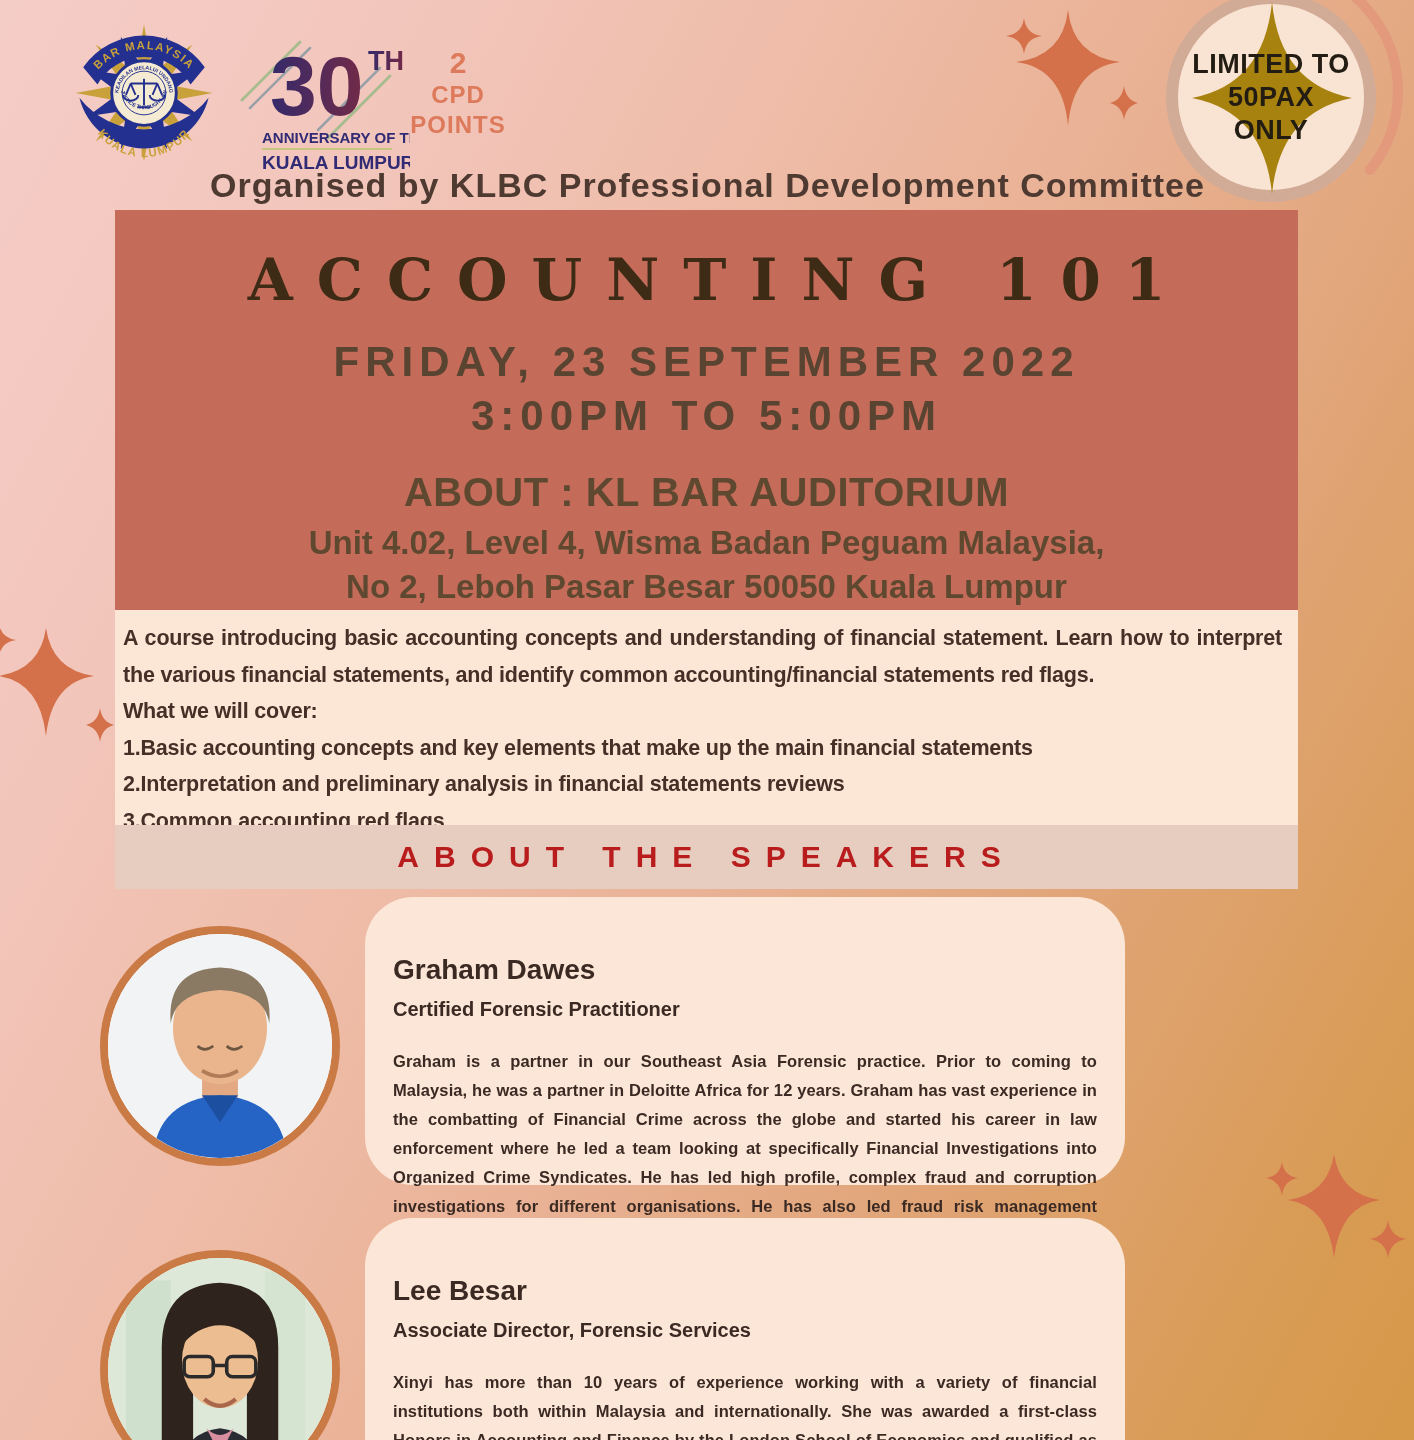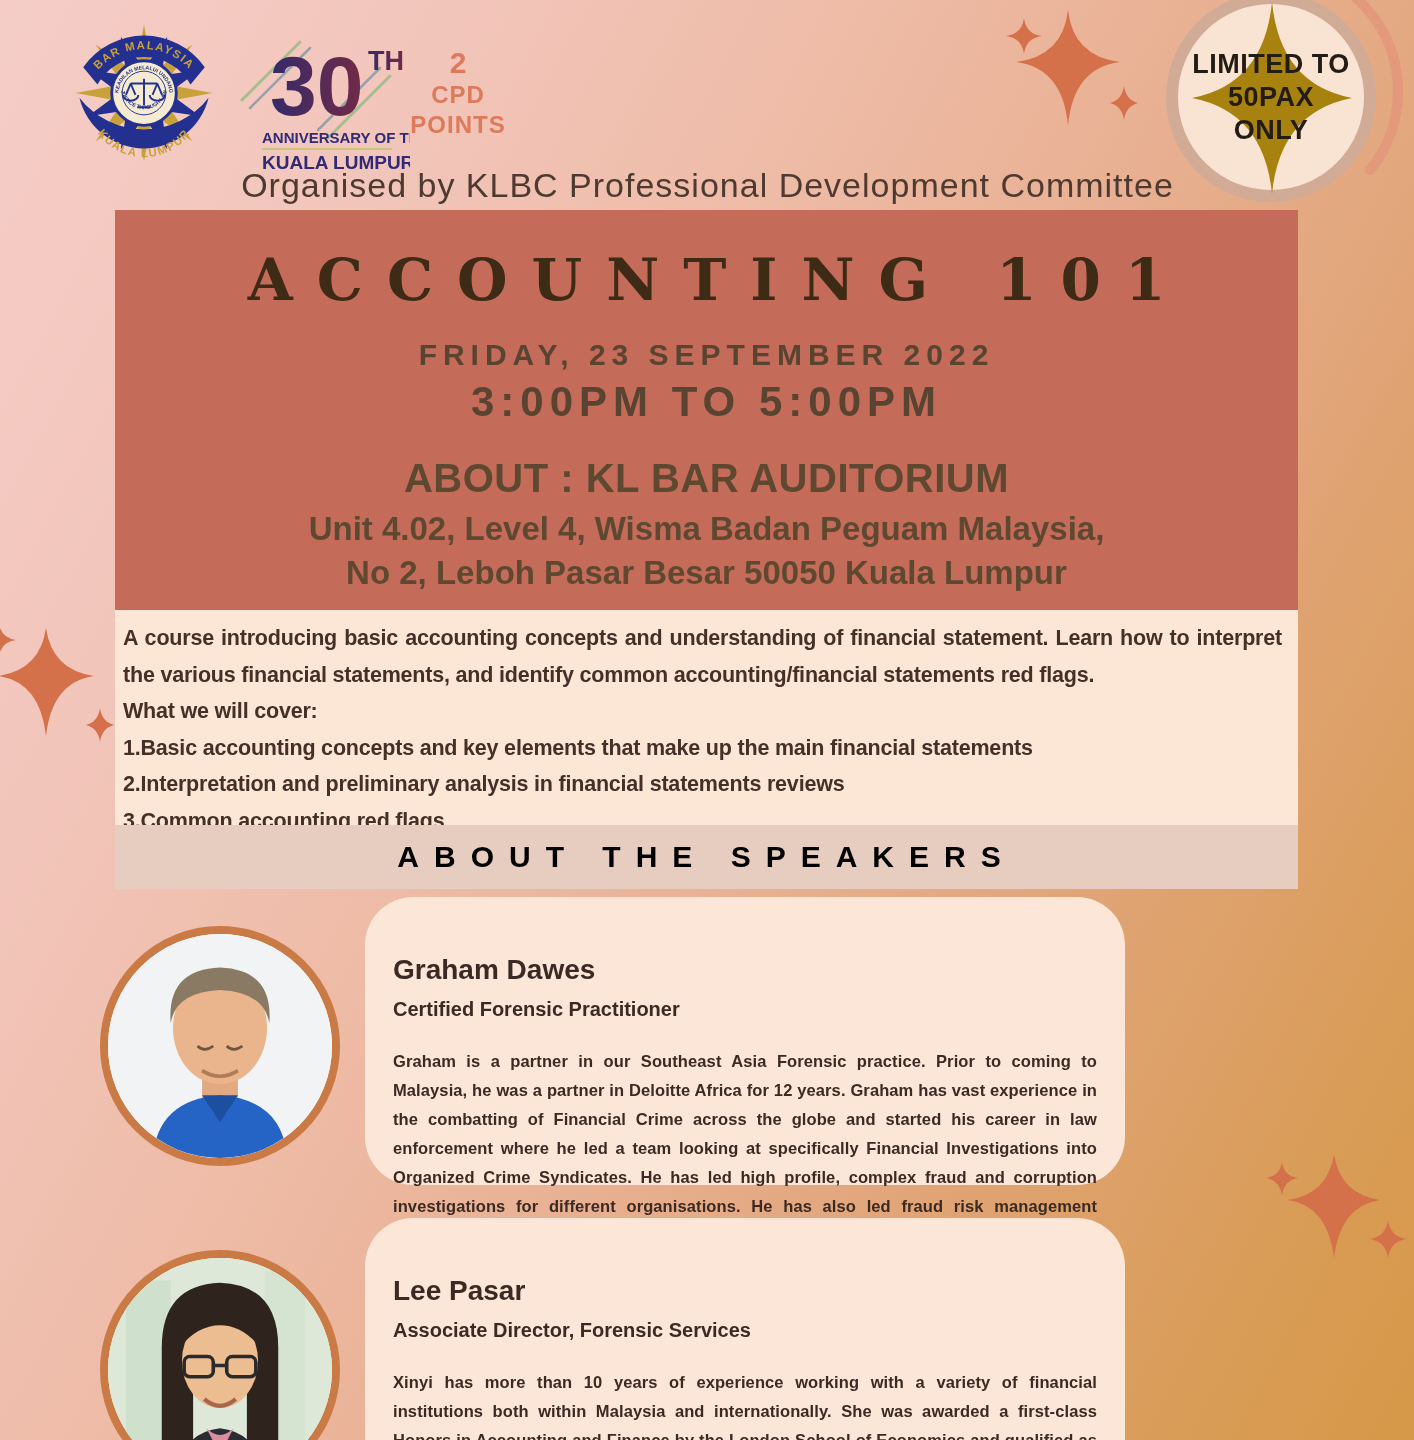--- a/index.html
+++ b/index.html
@@ -4,21 +4,21 @@
 <style>
   html,body{margin:0;padding:0;}
   body{font-family:"Liberation Sans",sans-serif;}
   .poster{
     position:relative;width:1414px;height:1440px;overflow:hidden;
     background:linear-gradient(118deg,#f5cdc7 0%,#f2c5ba 22%,#eebbA6 40%,#e9b194 55%,#e0a476 72%,#d89b52 92%,#d69949 100%);
   }
   
   .organised{
     position:absolute;left:115px;top:166px;width:1185px;
-    text-align:center;font-size:34px;font-weight:400;color:#4e3a31;letter-spacing:1px;
+    text-align:center;font-size:34px;font-weight:700;color:#4e3a31;letter-spacing:1px;
   }
   .klbar-logo{position:absolute;left:68px;top:12px;}
   .anniv{position:absolute;left:240px;top:30px;width:170px;height:150px;}
   .cpd{position:absolute;left:408px;top:46px;width:100px;text-align:center;color:#dd7a5c;font-weight:700;}
   .cpd .n{font-size:30px;line-height:34px;}
   .cpd .l{font-size:24px;line-height:30px;letter-spacing:1px;}
   .badge{
     position:absolute;left:1166px;top:-8px;width:186px;height:186px;border-radius:50%;
     background:#f9e4d4;border:12px solid #d2ab97;z-index:3;
     display:flex;align-items:center;justify-content:center;
@@ -29,35 +29,35 @@
   .sparkle{position:absolute;z-index:2;}
   
   .salmon-box{
     position:absolute;left:115px;top:210px;width:1183px;height:400px;background:#c56b5a;
     text-align:center;
   }
   .event-title{
     margin-top:36px;font-family:"DejaVu Serif",serif;font-weight:700;
     font-size:58px;letter-spacing:24px;color:#3e2b16;text-indent:24px;
   }
-  .event-date{margin-top:24px;font-size:30px;font-weight:700;letter-spacing:6px;color:#584430;}
+  .event-date{margin-top:24px;font-size:42px;font-weight:700;letter-spacing:6px;color:#584430;}
   .event-time{margin-top:6px;font-size:42px;font-weight:700;letter-spacing:6px;color:#584430;}
   .event-venue{margin-top:30px;font-size:40px;font-weight:700;letter-spacing:0.5px;color:#5e4930;}
   .event-addr{margin-top:6px;font-size:33px;font-weight:700;line-height:44px;color:#5e4930;}
   .desc-box{
     position:absolute;left:115px;top:610px;width:1183px;height:215px;background:#fce6d6;
     color:#472f28;font-weight:700;font-size:21.5px;line-height:36.5px;letter-spacing:-0.2px;
     padding:0;box-sizing:border-box;
   }
   .desc-inner{padding:10px 16px 0 8px;}
   .desc-intro{margin:0;text-align:justify;}
   .desc-line{margin:0;}
   .speakers-band{
     position:absolute;left:115px;top:825px;width:1183px;height:64px;background:#e7cdc0;
-    text-align:center;line-height:64px;font-size:30px;font-weight:700;letter-spacing:15px;color:#000000;
+    text-align:center;line-height:64px;font-size:30px;font-weight:700;letter-spacing:15px;color:#b91c1c;
   }
   
   .card{
     position:absolute;left:365px;width:760px;background:#fce6d7;border-radius:48px;
     box-sizing:border-box;padding:57px 28px 0 28px;color:#3b2a23;
   }
   .card1{top:897px;height:288px;}
   .card2{top:1218px;height:310px;}
   .sp-name{font-size:28px;font-weight:700;margin:0 0 10px 0;}
   .sp-title{font-size:20px;font-weight:700;margin:0;line-height:27px;}
@@ -205,21 +205,21 @@
       <path d="M20,100 Q22,74 50,72 Q78,74 80,100 Z" fill="#2563c4"></path>
       <path d="M42,72 L50,84 L58,72 Z" fill="#1d4fa0"></path>
       <ellipse cx="50" cy="42" rx="21" ry="25" fill="#eab58d"></ellipse>
       <path d="M28,40 Q26,16 50,15 Q74,16 72,40 Q70,26 50,25 Q30,26 28,40 Z" fill="#8a7a63"></path>
       <path d="M40,50 q3,3 7,0 M53,50 q3,3 7,0" stroke="#6d5640" stroke-width="1.2" fill="none"></path>
       <path d="M42,61 q8,5 16,0" stroke="#b07b57" stroke-width="1.6" fill="none"></path>
     </svg>
   </div>
 
   <div class="card card2">
-    <p class="sp-name">Lee Pasar</p>
+    <p class="sp-name">Lee Besar</p>
     <p class="sp-title">Associate Director, Forensic Services</p>
     <p class="sp-bio">Xinyi has more than 10 years of experience working with a variety of financial institutions both within Malaysia and internationally. She was awarded a first-class Honors in Accounting and Finance by the London School of Economics and qualified as a Chartered Accountant in September 2016, winning several awards during these period. Additionally, she has extensive experience working on various anti-money laundering, anti-bribery and corruption and change management projects including regulatory review projects and cross border implementation projects.</p>
   </div>
 
   <div class="photo photo2">
     <svg width="224" height="224" viewBox="0 0 100 100">
       <rect width="100" height="100" fill="#dde8d9"></rect>
       <rect x="8" y="10" width="20" height="80" fill="#cfe0cc"></rect>
       <rect x="70" y="6" width="18" height="88" fill="#d5e4d0"></rect>
       <path d="M30,100 Q32,78 50,76 Q68,78 70,100 Z" fill="#2b2b33"></path>

